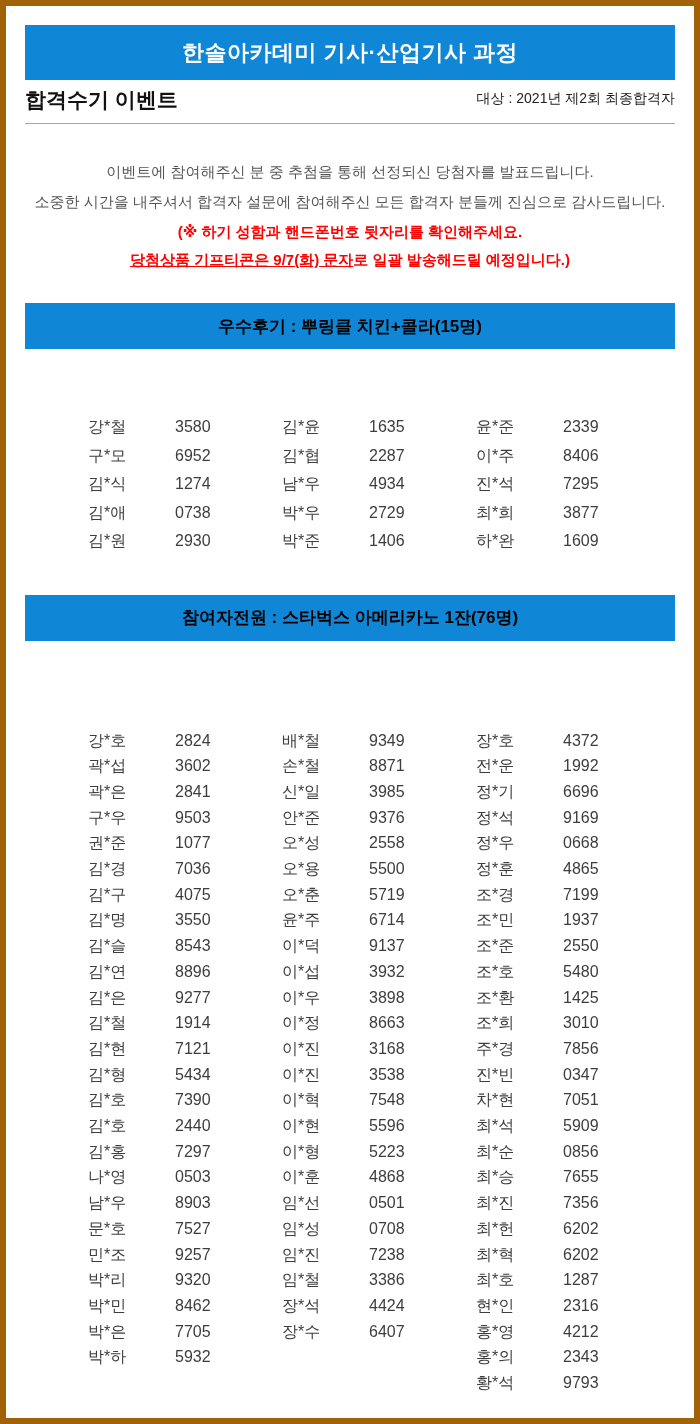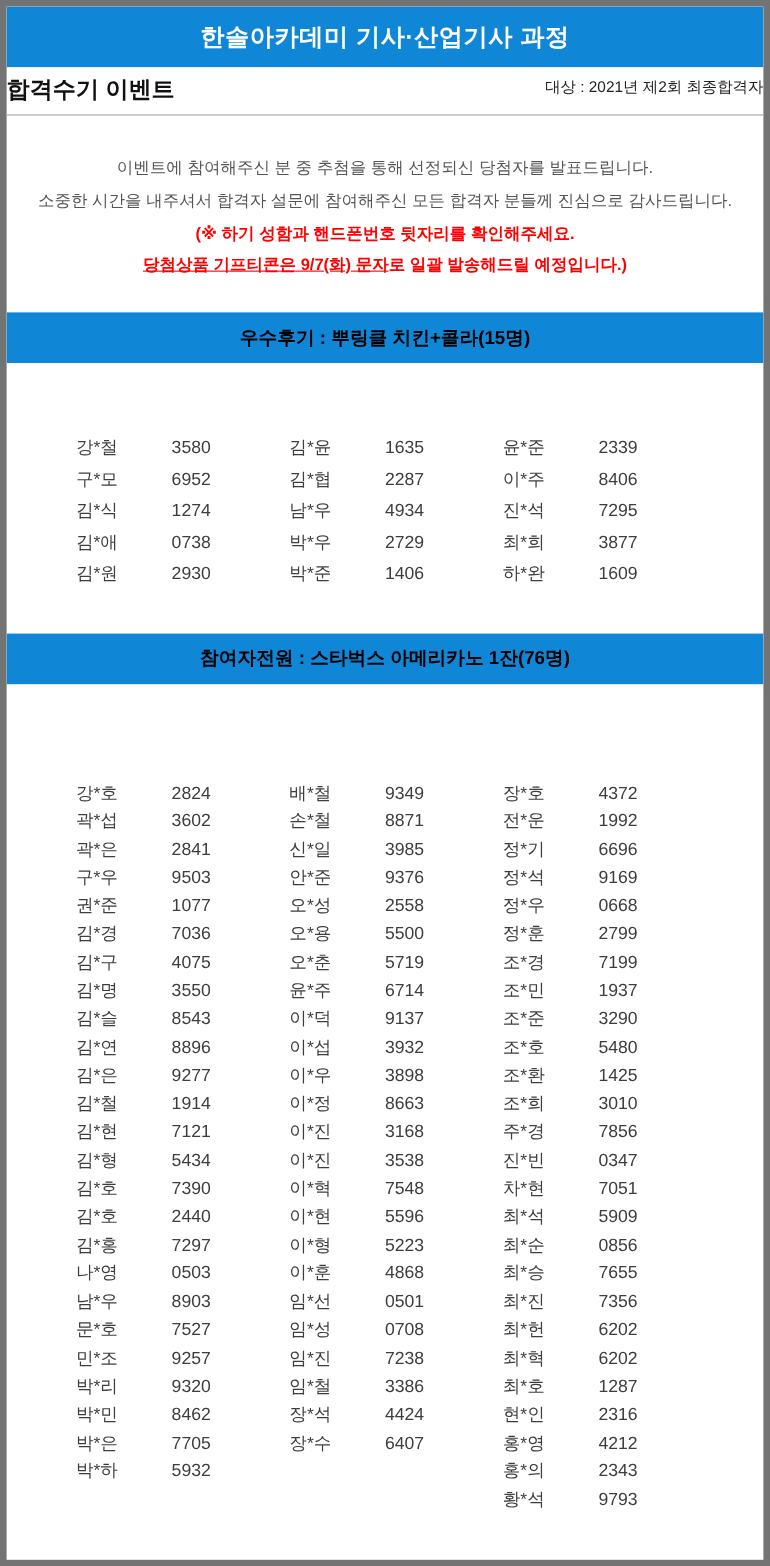--- a/index.html
+++ b/index.html
@@ -5,21 +5,22 @@
   * { margin: 0; padding: 0; box-sizing: border-box; }
   html, body { background: #ffffff; }
   body {
     width: 700px;
     font-family: "Liberation Sans", "DejaVu Sans", sans-serif;
     color: #3d3d3d;
   }
   .page {
     width: 700px;
     height: 1424px;
-    border: 6px solid #737373;
+    border: 6px solid #a16207;
+    padding: 19px;
     background: #ffffff;
     overflow: hidden;
   }
   .top-banner {
     height: 55px;
     background: var(--accent, #1086d6);
     display: flex;
     align-items: center;
     justify-content: center;
     color: #ffffff;
@@ -487,36 +488,36 @@
           <span class="w-num">9169</span>
         </div>
 
         <div class="winner-row">
           <span class="w-name">정*우</span>
           <span class="w-num">0668</span>
         </div>
 
         <div class="winner-row">
           <span class="w-name">정*훈</span>
-          <span class="w-num">2799</span>
+          <span class="w-num">4865</span>
         </div>
 
         <div class="winner-row">
           <span class="w-name">조*경</span>
           <span class="w-num">7199</span>
         </div>
 
         <div class="winner-row">
           <span class="w-name">조*민</span>
           <span class="w-num">1937</span>
         </div>
 
         <div class="winner-row">
           <span class="w-name">조*준</span>
-          <span class="w-num">3290</span>
+          <span class="w-num">2550</span>
         </div>
 
         <div class="winner-row">
           <span class="w-name">조*호</span>
           <span class="w-num">5480</span>
         </div>
 
         <div class="winner-row">
           <span class="w-name">조*환</span>
           <span class="w-num">1425</span>

